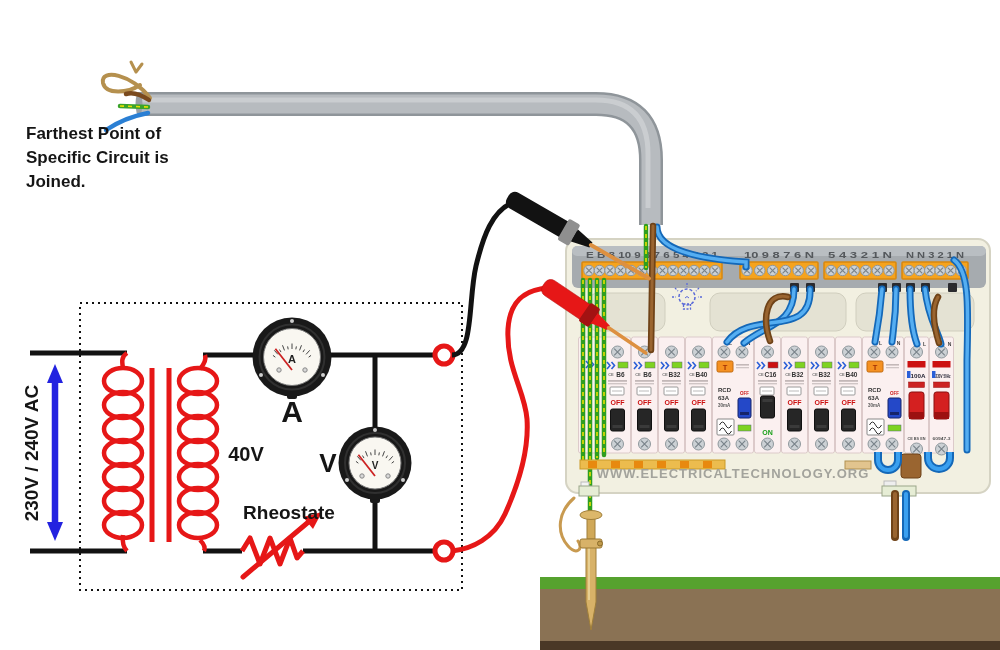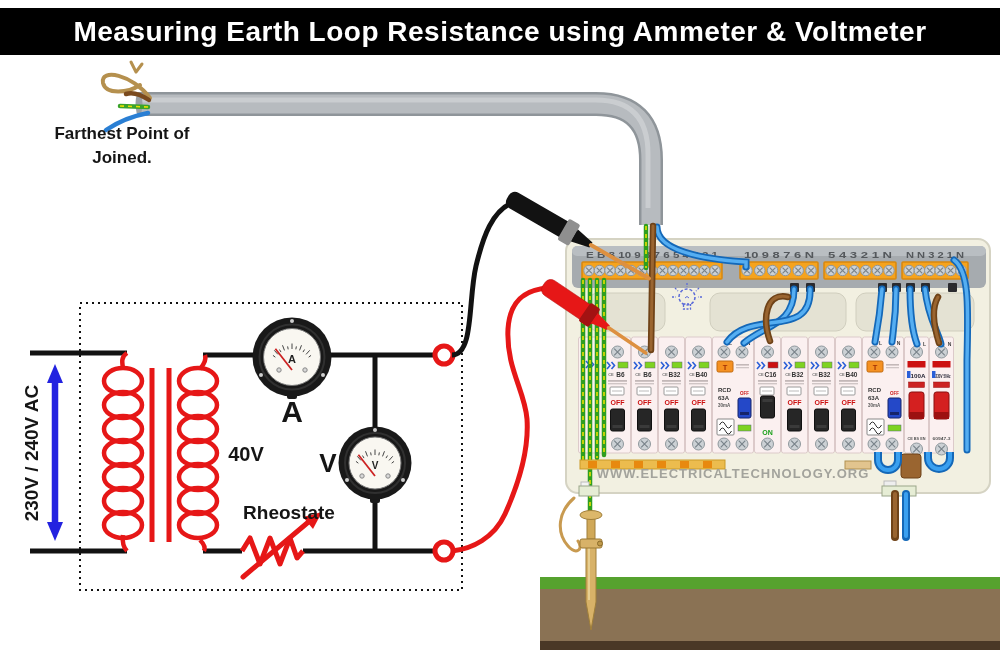--- a/index.html
+++ b/index.html
@@ -3,21 +3,21 @@
 <meta charset="utf-8">
 <style>
   html,body{margin:0;padding:0;background:#fff;}
   .stage{position:relative;width:1000px;height:650px;background:#ffffff;overflow:hidden;
          font-family:"Liberation Sans",sans-serif;}
   .stage svg{position:absolute;left:0;top:0;display:block;}
   svg text{font-family:"Liberation Sans",sans-serif;}
   .title-bar{position:absolute;top:8px;left:0;width:100%;height:47px;background:#000;
              display:flex;align-items:center;justify-content:center;}
   .title-text{color:#fff;font-size:28px;font-weight:bold;letter-spacing:.5px;white-space:nowrap;}
-  .annotation{position:absolute;left:26px;top:122px;width:192px;text-align:center;
+  .annotation{position:absolute;left:26px;top:122px;width:192px;text-align:left;
               font-size:17px;font-weight:bold;color:#151515;line-height:1.42;}
 </style>
 </head>
 <body>
 
 <div class="stage">
 
 <svg id="scene" viewBox="0 0 1000 650" width="1000" height="650">
 
   <g id="cable">
@@ -574,22 +574,20 @@
     </g>
     <g transform="translate(548,287) rotate(34)">
       <rect x="-5" y="-9" width="63" height="18" rx="7" fill="#e61717" stroke="#b80f0f" stroke-width="0.5"></rect>
       <rect x="44" y="-11" width="12" height="22" rx="2" fill="#a31212"></rect>
       <polygon points="56,-6 73,-2.5 73,2.5 56,6" fill="#e61717"></polygon>
       <line x1="73" y1="0" x2="118" y2="0" stroke="#dd9040" stroke-width="3.5" stroke-linecap="round"></line>
     </g>
   </g>
 </svg>
 
-<div class="title-bar">
-  <span class="title-text">Measuring Earth Loop Resistance using Ammeter &amp; Voltmeter</span>
-</div>
 
 <div class="annotation">
   <div>Farthest Point of</div>
+  <div>Specific Circuit is</div>
   <div>Joined.</div>
 </div>
 
 </div>
 
 </body></html>

